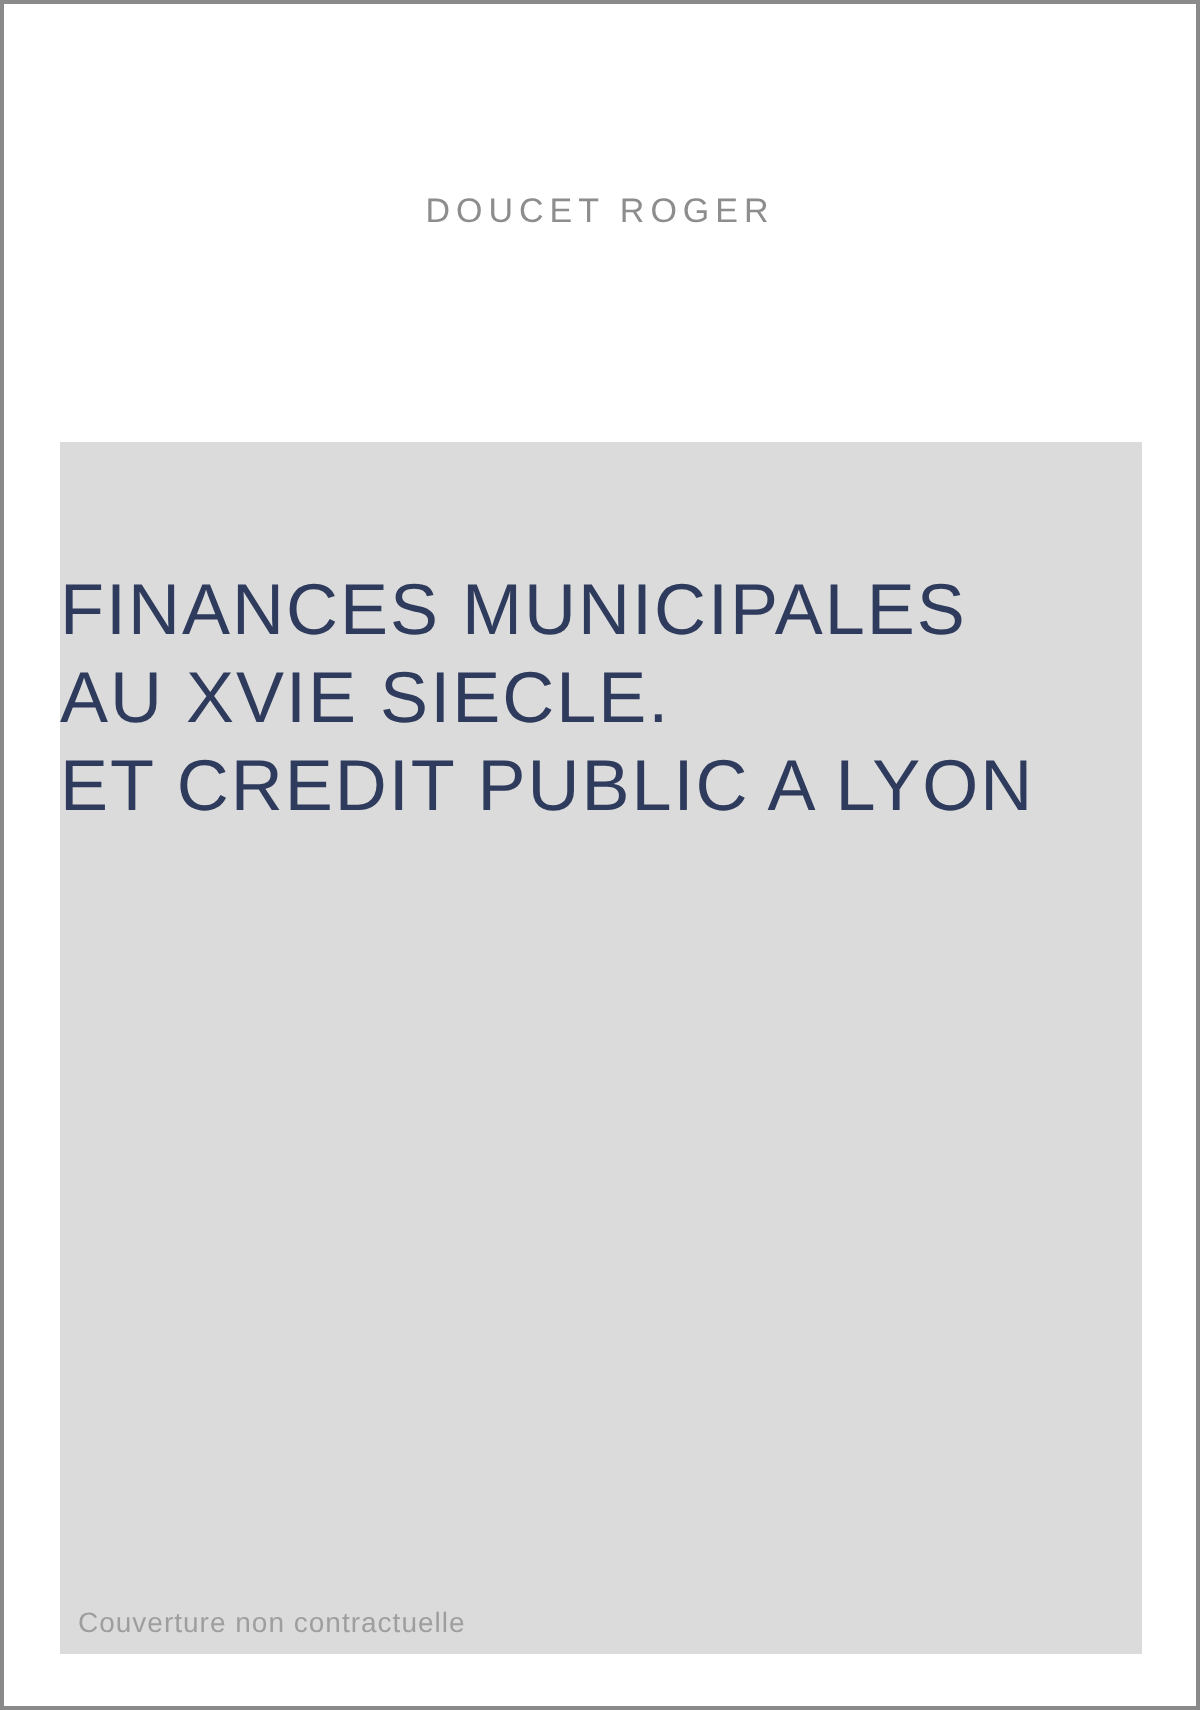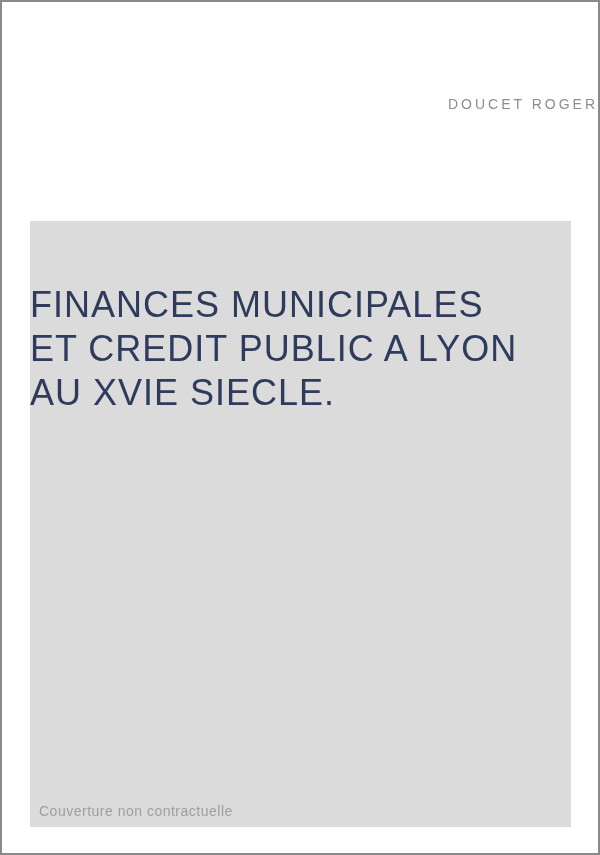--- a/index.html
+++ b/index.html
@@ -15,22 +15,22 @@
     box-sizing: border-box;
     background: #ffffff;
     border: 2px solid #8a8a8a;
     overflow: hidden;
   }
   .author {
     position: absolute;
     top: 94px;
     left: 0;
     width: 100%;
-    text-align: right;
-    font-size: 14px;
+    text-align: center;
+    font-size: 17px;
     font-weight: 300;
     letter-spacing: 3px;
     color: #8d8d8d;
   }
   .cover {
     position: absolute;
     left: 28px;
     top: 219px;
     width: 541px;
     height: 606px;
@@ -58,21 +58,21 @@
 <body>
 
 <div class="page">
 
   <div class="author">DOUCET ROGER</div>
 
   <div class="cover">
 
     <div class="title">
       <div>FINANCES MUNICIPALES</div>
+      <div>AU XVIE SIECLE.</div>
       <div>ET CREDIT PUBLIC A LYON</div>
-      <div>AU XVIE SIECLE.</div>
     </div>
 
     <div class="disclaimer">Couverture non contractuelle</div>
 
   </div>
 
 </div>
 
 </body></html>

